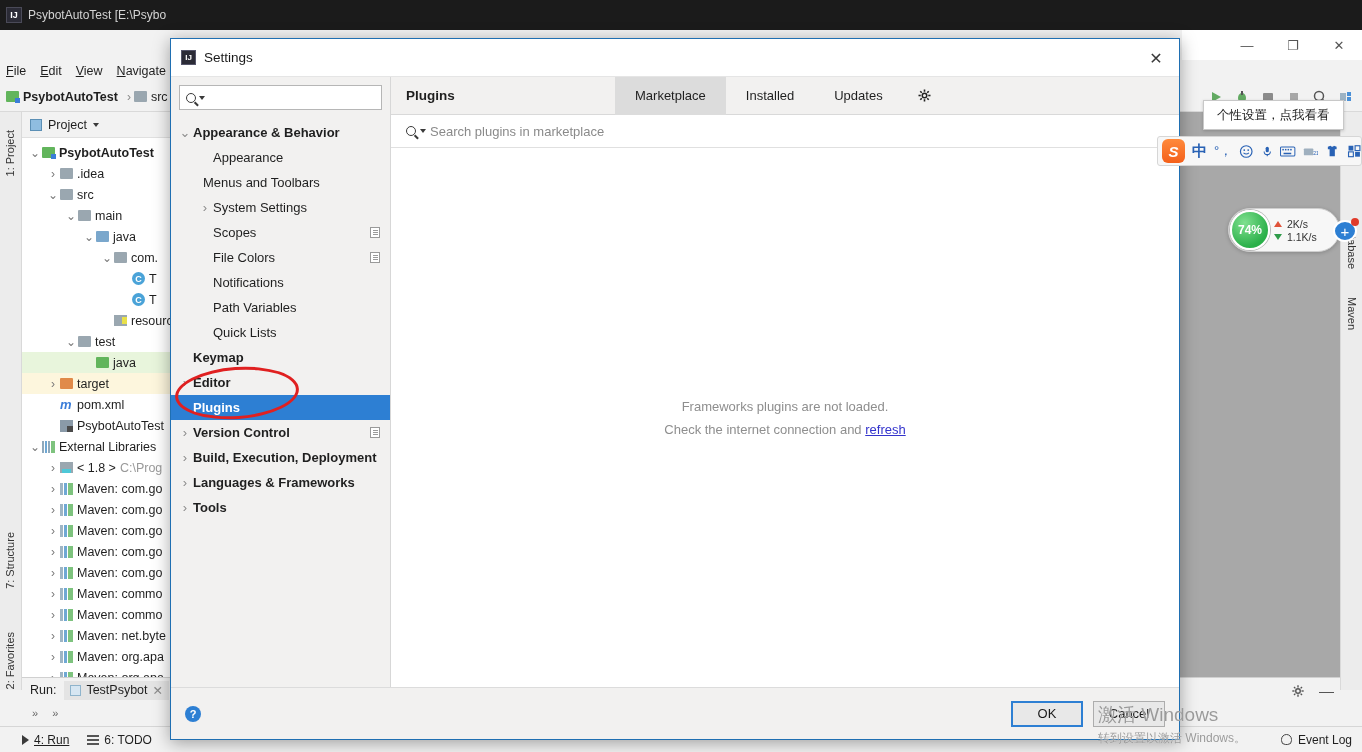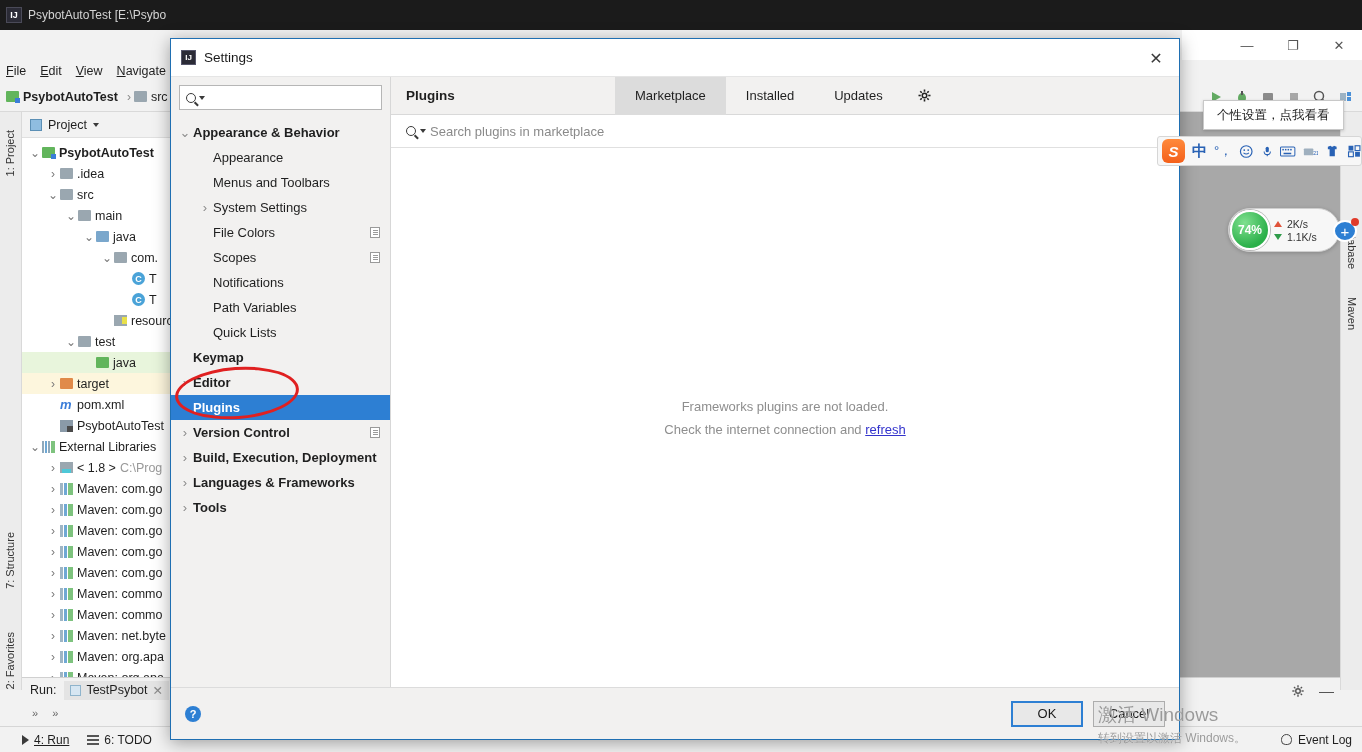--- a/index.html
+++ b/index.html
@@ -662,36 +662,36 @@
         </div>
         <div class="s-tree" id="settings-tree">
             <div class="s-node" style="padding-left: 6px;">
               <span class="s-arrow" style="font-size: 13px; line-height: 8px;">⌄</span>
               <span class="s-label bold">Appearance &amp; Behavior</span>
             </div>
             <div class="s-node" style="padding-left: 26px;">
               <span class="s-arrow"></span>
               <span class="s-label">Appearance</span>
             </div>
-            <div class="s-node" style="padding-left: 26px;">
+            <div class="s-node" style="padding-left: 16px;">
               <span class="s-arrow"></span>
               <span class="s-label">Menus and Toolbars</span>
             </div>
             <div class="s-node" style="padding-left: 26px;">
               <span class="s-arrow" style="font-size: 13px;">›</span>
               <span class="s-label">System Settings</span>
             </div>
             <div class="s-node" style="padding-left: 26px;">
               <span class="s-arrow"></span>
-              <span class="s-label">File Colors</span>
+              <span class="s-label">Scopes</span>
               <span class="s-copy"></span>
             </div>
             <div class="s-node" style="padding-left: 26px;">
               <span class="s-arrow"></span>
-              <span class="s-label">Scopes</span>
+              <span class="s-label">File Colors</span>
               <span class="s-copy"></span>
             </div>
             <div class="s-node" style="padding-left: 26px;">
               <span class="s-arrow"></span>
               <span class="s-label">Notifications</span>
             </div>
             <div class="s-node" style="padding-left: 26px;">
               <span class="s-arrow"></span>
               <span class="s-label">Path Variables</span>
             </div>

